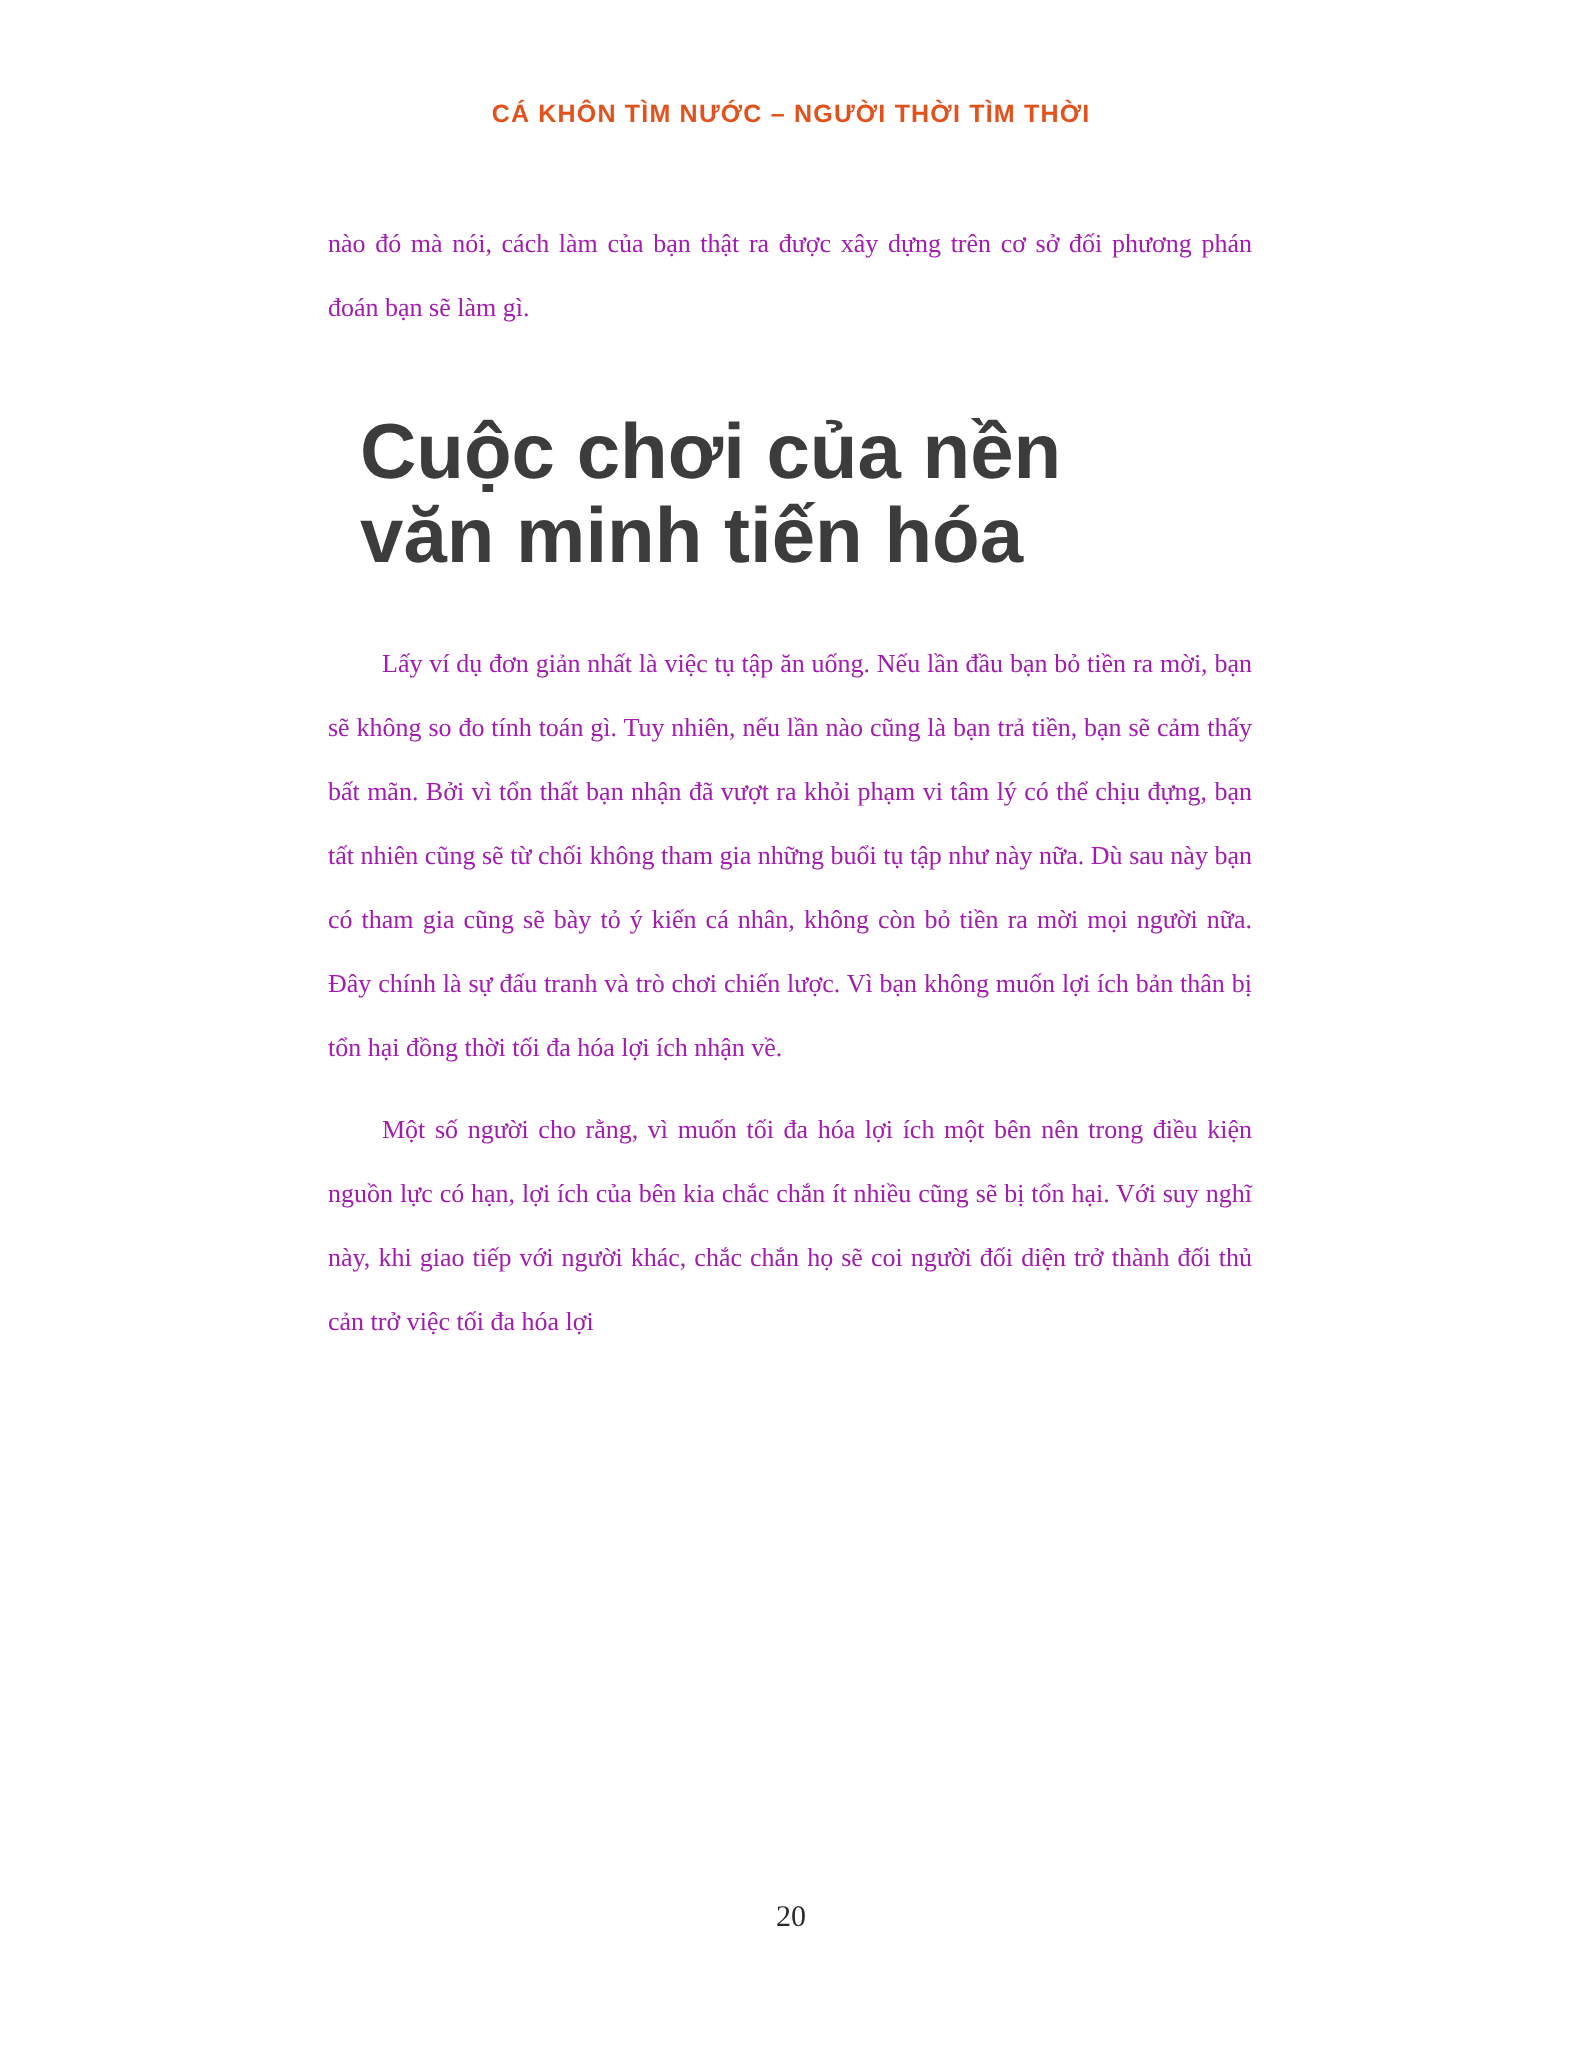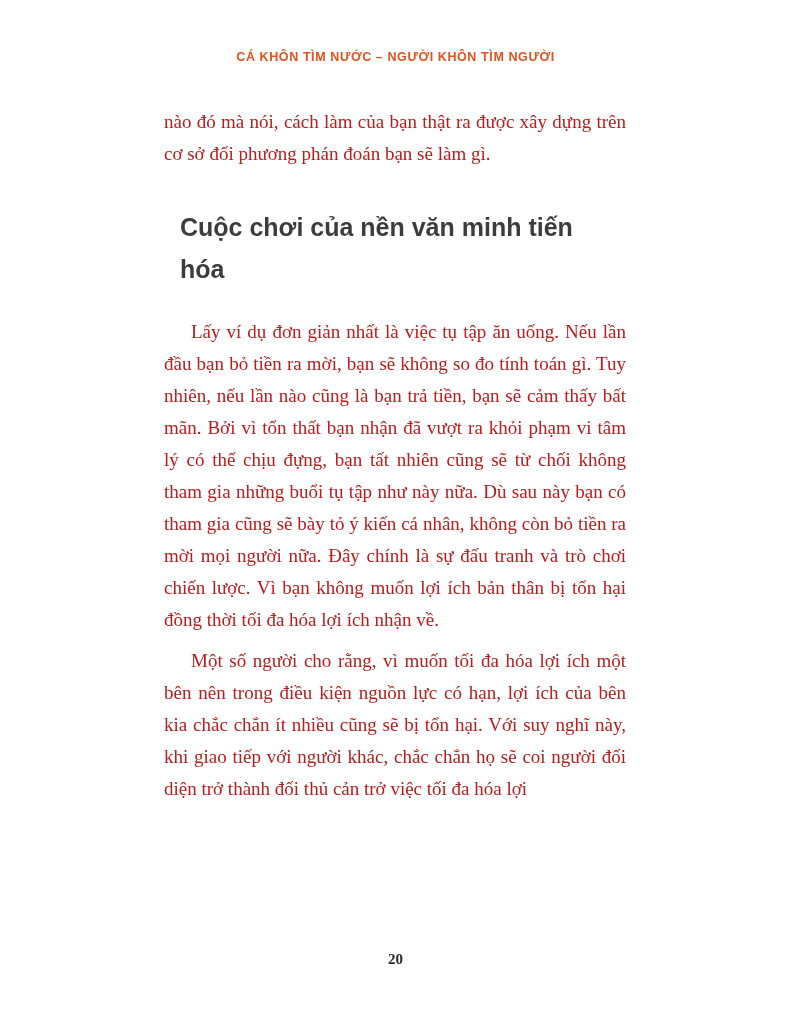--- a/index.html
+++ b/index.html
@@ -29,56 +29,55 @@
     letter-spacing: 0.6px;
     color: #e2521d;
   }
   .content {
     position: absolute;
     top: 106px;
     left: 164px;
     width: 462px;
   }
   .para {
-    font-size: 19px;
+    font-size: 13px;
     line-height: 32px;
     text-align: justify;
     text-indent: 27px;
     margin: 0 0 9px 0;
-    color: #b91c1c;
+    color: #a21caf;
   }
   .para.no-indent {
     text-indent: 0;
   }
   .section-heading {
     font-family: "Liberation Sans", sans-serif;
     font-weight: 700;
-    font-size: 25px;
+    font-size: 39px;
     line-height: 42px;
     color: #3c3c3c;
     margin: 36px 0 26px 16px;
     max-width: 400px;
   }
   .page-number {
     position: absolute;
     bottom: 56px;
     left: 0;
     width: 100%;
     text-align: center;
     font-size: 15px;
     color: #2a2a2a;
-    font-weight: bold;
   }
 </style>
 </head>
 <body>
 
 <div class="page">
 
-  <div class="running-head">CÁ KHÔN TÌM NƯỚC – NGƯỜI KHÔN TÌM NGƯỜI</div>
+  <div class="running-head">CÁ KHÔN TÌM NƯỚC – NGƯỜI THỜI TÌM THỜI</div>
 
   <div class="content">
 
     <p class="para no-indent">nào đó mà nói, cách làm của bạn thật ra được xây dựng trên cơ sở đối phương phán đoán bạn sẽ làm gì.</p>
 
     <h1 class="section-heading">Cuộc chơi của nền văn minh tiến hóa</h1>
 
 
     <p class="para">Lấy ví dụ đơn giản nhất là việc tụ tập ăn uống. Nếu lần đầu bạn bỏ tiền ra mời, bạn sẽ không so đo tính toán gì. Tuy nhiên, nếu lần nào cũng là bạn trả tiền, bạn sẽ cảm thấy bất mãn. Bởi vì tổn thất bạn nhận đã vượt ra khỏi phạm vi tâm lý có thể chịu đựng, bạn tất nhiên cũng sẽ từ chối không tham gia những buổi tụ tập như này nữa. Dù sau này bạn có tham gia cũng sẽ bày tỏ ý kiến cá nhân, không còn bỏ tiền ra mời mọi người nữa. Đây chính là sự đấu tranh và trò chơi chiến lược. Vì bạn không muốn lợi ích bản thân bị tổn hại đồng thời tối đa hóa lợi ích nhận về.</p>
 

